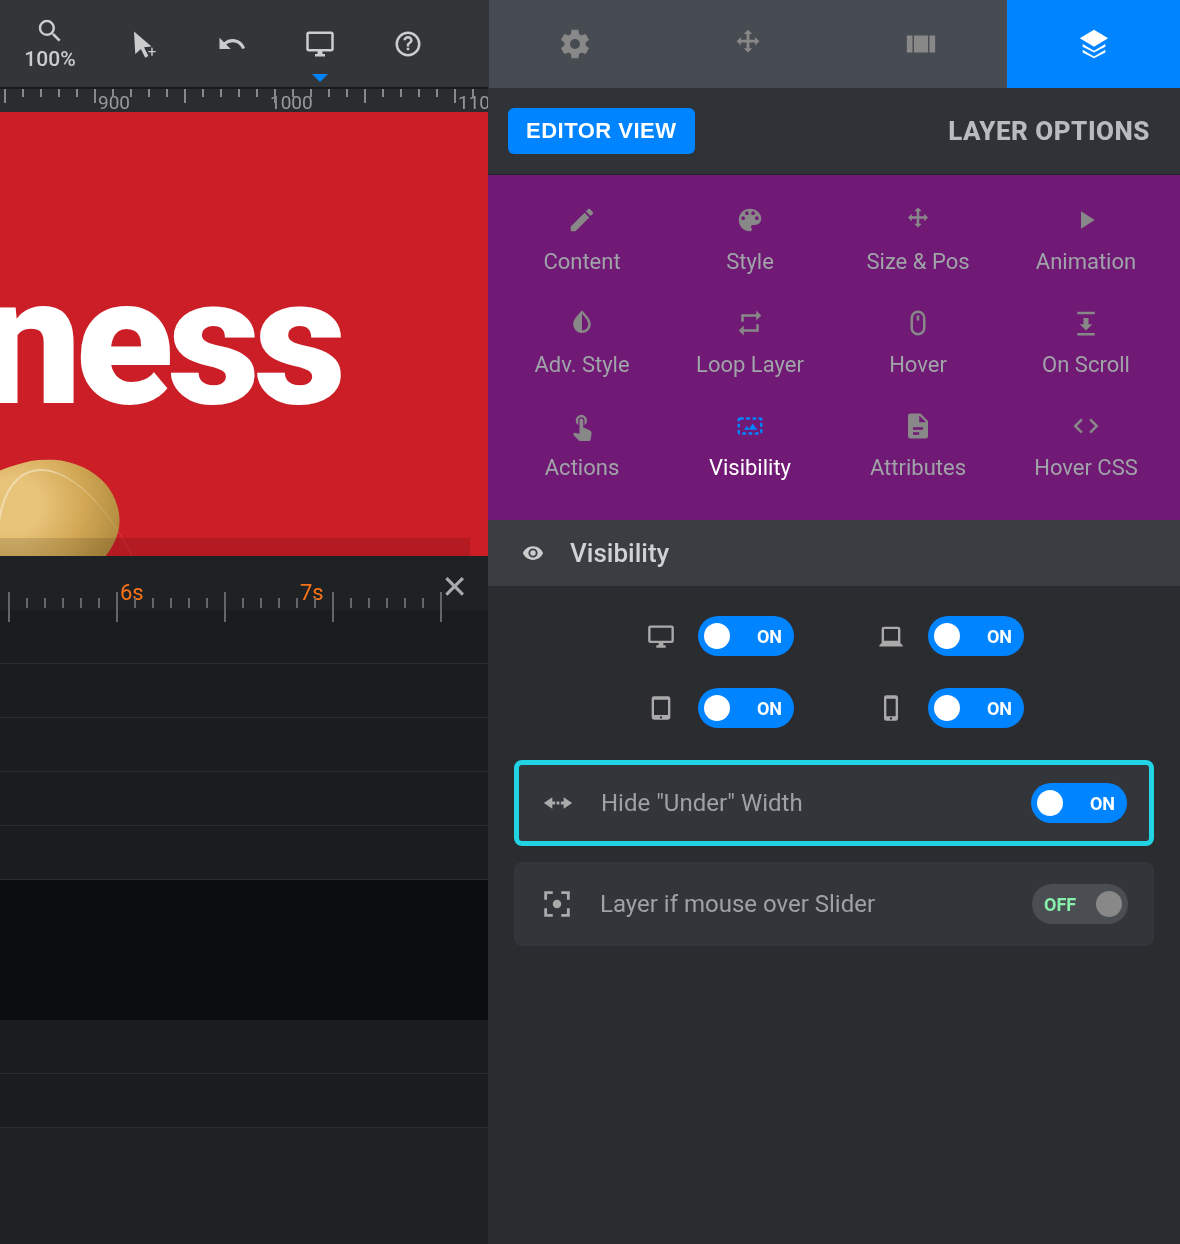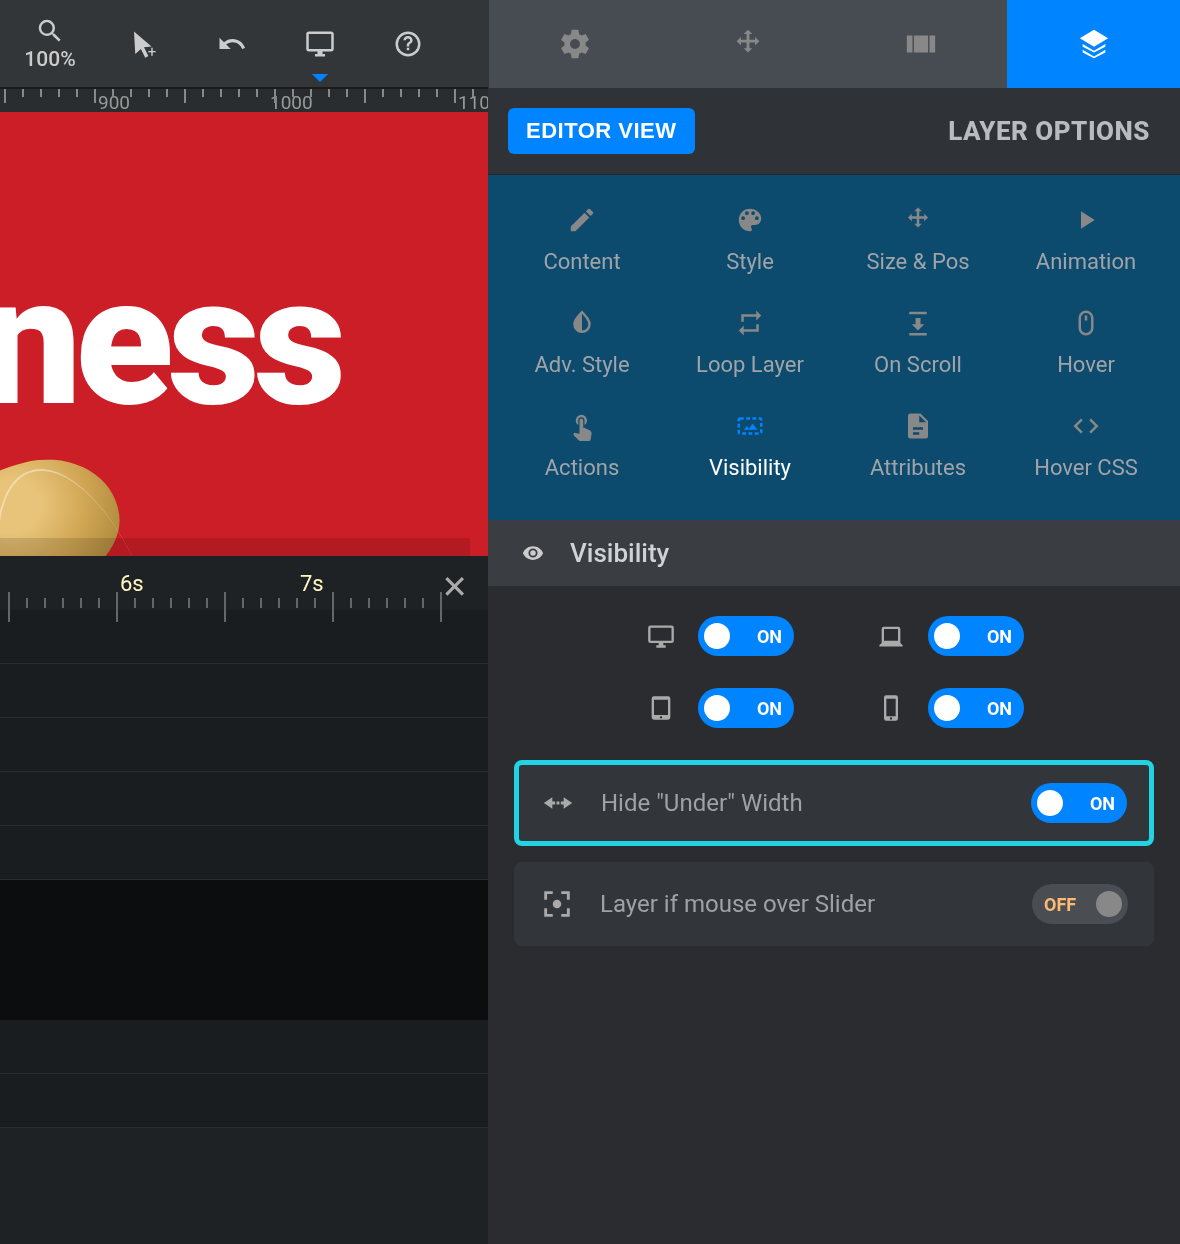--- a/index.html
+++ b/index.html
@@ -32,56 +32,56 @@
 .left-col{width:488px;display:flex;flex-direction:column}
 .canvas{height:444px;background:#cc1e26;position:relative;overflow:hidden}
 .canvas-text{position:absolute;left:-20px;top:140px;font-size:180px;font-weight:900;color:#fff;letter-spacing:-6px;line-height:1}
 .chip{position:absolute;left:-50px;top:350px;width:170px;height:130px;background:radial-gradient(ellipse at 40% 30%,#e8c47a 20%,#d2a856 50%,#b08a3e 80%);border-radius:50% 48% 52% 50%/50% 52% 48% 50%;transform:rotate(-15deg)}
 .curve{position:absolute;left:10px;top:350px;width:140px;height:300px;border:2px solid rgba(255,255,255,0.4);border-radius:50%;border-right:none;border-bottom:none;transform:rotate(-20deg)}
 .canvas-bottom-shadow{position:absolute;bottom:0;left:0;right:18px;height:18px;background:rgba(0,0,0,0.12)}
 
 
 .timeline-area{flex:1;background:#1f2225}
 .timeline-ruler{height:54px;background:#1f2225;position:relative;display:flex;align-items:center}
-.time-label{position:absolute;top:15px;font-size:22px;color:#fef9c3}
+.time-label{position:absolute;top:24px;font-size:22px;color:#f97316}
 .time-tick{position:absolute;bottom:2px;width:2px;height:10px;background:#666}
 .time-tick.major{height:30px;bottom:-12px}
 .close-x{position:absolute;right:20px;top:12px;font-size:32px;color:#aaa;cursor:pointer}
 .tracks{background:#1a1d1f}
 .track{height:54px;border-bottom:1px solid #2a2d30}
 .track.gap{height:140px;background:#0c0d0e;border-bottom:none}
 
 
 .right{flex:1;background:#2a2c2f;display:flex;flex-direction:column;overflow:hidden}
 .panel-head{display:flex;align-items:center;justify-content:space-between;padding:20px 30px 20px 20px;background:#2f3236;border-bottom:1px solid #232528;flex-shrink:0}
 .editor-view-btn{background:#0084ff;color:#fff;font-weight:800;font-size:22px;padding:10px 18px;border-radius:6px;border:none;letter-spacing:.5px}
 .layer-options-text{font-size:26px;font-weight:800;color:#b8bcc0;letter-spacing:.5px}
 
-.option-grid{background:#0c4a6e;padding:30px 10px 40px;display:grid;grid-template-columns:repeat(4,1fr);gap:34px 0;flex-shrink:0}
+.option-grid{background:#701a75;padding:30px 10px 40px;display:grid;grid-template-columns:repeat(4,1fr);gap:34px 0;flex-shrink:0}
 .opt{display:flex;flex-direction:column;align-items:center;gap:14px;cursor:pointer}
 .opt svg{width:30px;height:30px;fill:#888}
 .opt.active svg{fill:#0084ff}
 .opt .lbl{font-size:22px;color:#a0a4a8}
 .opt.active .lbl{color:#fff}
 
 .section-head{display:flex;align-items:center;gap:22px;padding:18px 30px;background:#3a3e42;flex-shrink:0}
 .section-head svg{width:30px;height:22px;fill:#ccc}
 .section-head .title{font-size:26px;color:#d0d3d6;font-weight:500}
 
 .vis-body{padding:30px 26px;background:#2a2c2f;flex:1}
 .toggle-row{display:flex;justify-content:center;gap:80px;margin-bottom:32px}
 .toggle-pair{display:flex;align-items:center;gap:20px}
 .dev-icon{width:34px;height:28px;fill:#aaa}
 
 .toggle{width:96px;height:40px;background:#0084ff;border-radius:20px;display:flex;align-items:center;position:relative;cursor:pointer;padding:3px 12px}
 .toggle .knob{width:26px;height:26px;background:#fff;border-radius:50%;position:absolute;left:6px}
 .toggle .tlabel{color:#fff;font-weight:700;font-size:18px;margin-left:auto}
 .toggle.off{background:#4a4d52}
 .toggle.off .knob{left:auto;right:6px;background:#888}
-.toggle.off .tlabel{margin-left:0;margin-right:auto;color:#fdba74}
+.toggle.off .tlabel{margin-left:0;margin-right:auto;color:#86efac}
 
 .card{background:#32353a;border-radius:8px;padding:22px 26px;display:flex;align-items:center;gap:26px;margin-bottom:16px}
 .card.hl{border:5px solid #22d3e3;padding:18px 22px}
 .card .card-icon{width:34px;height:34px;fill:#aaa;flex-shrink:0}
 .card .card-label{font-size:24px;color:#9ea2a6;flex:1}
 </style>
 </head>
 <body>
 
 <div class="topbar">
@@ -260,29 +260,29 @@
           <span class="lbl">Adv. Style</span>
         </div>
       <div class="opt">
           <svg viewBox="0 0 24 24">
             <path d="M7 7h10v3l4-4-4-4v3H5v6h2V7zm10 10H7v-3l-4 4 4 4v-3h12v-6h-2v4z"></path>
           </svg>
           <span class="lbl">Loop Layer</span>
         </div>
       <div class="opt">
           <svg viewBox="0 0 24 24">
+            <path d="M12 2a6 6 0 00-6 6v8a6 6 0 0012 0V8a6 6 0 00-6-6zm4 14a4 4 0 01-8 0V8a4 4 0 018 0v8zM11 6h2v4h-2z"></path>
+          </svg>
+          <span class="lbl">Hover</span>
+        </div>
+      <div class="opt">
+          <svg viewBox="0 0 24 24">
             <path d="M19 3H5v2h14V3zm-7 15l5-5h-3V8h-4v5H7l5 5zM5 20h14v2H5z"></path>
           </svg>
           <span class="lbl">On Scroll</span>
-        </div>
-      <div class="opt">
-          <svg viewBox="0 0 24 24">
-            <path d="M12 2a6 6 0 00-6 6v8a6 6 0 0012 0V8a6 6 0 00-6-6zm4 14a4 4 0 01-8 0V8a4 4 0 018 0v8zM11 6h2v4h-2z"></path>
-          </svg>
-          <span class="lbl">Hover</span>
         </div>
       <div class="opt">
           <svg viewBox="0 0 24 24">
             <path d="M9 11.24V7.5a2.5 2.5 0 015 0v3.74c1.21-.81 2-2.18 2-3.74a4.5 4.5 0 00-9 0c0 1.56.79 2.93 2 3.74zM18.84 15.87l-4.54-2.26A1.5 1.5 0 0013 13.5V7.5a1.5 1.5 0 00-3 0v10.74l-3.44-.72c-.37-.08-.76.04-1.03.31a1.22 1.22 0 000 1.72l4.01 4.01c.37.38.89.59 1.42.59h6.1a2 2 0 001.98-1.75l.63-4.47a2 2 0 00-1.09-2.06z"></path>
           </svg>
           <span class="lbl">Actions</span>
         </div>
       <div class="opt active">
           <svg viewBox="0 0 24 24">
             <rect x="3" y="6" width="18" height="12" rx="1" fill="none" stroke="#0084ff" stroke-width="2" stroke-dasharray="3 2"></rect>

